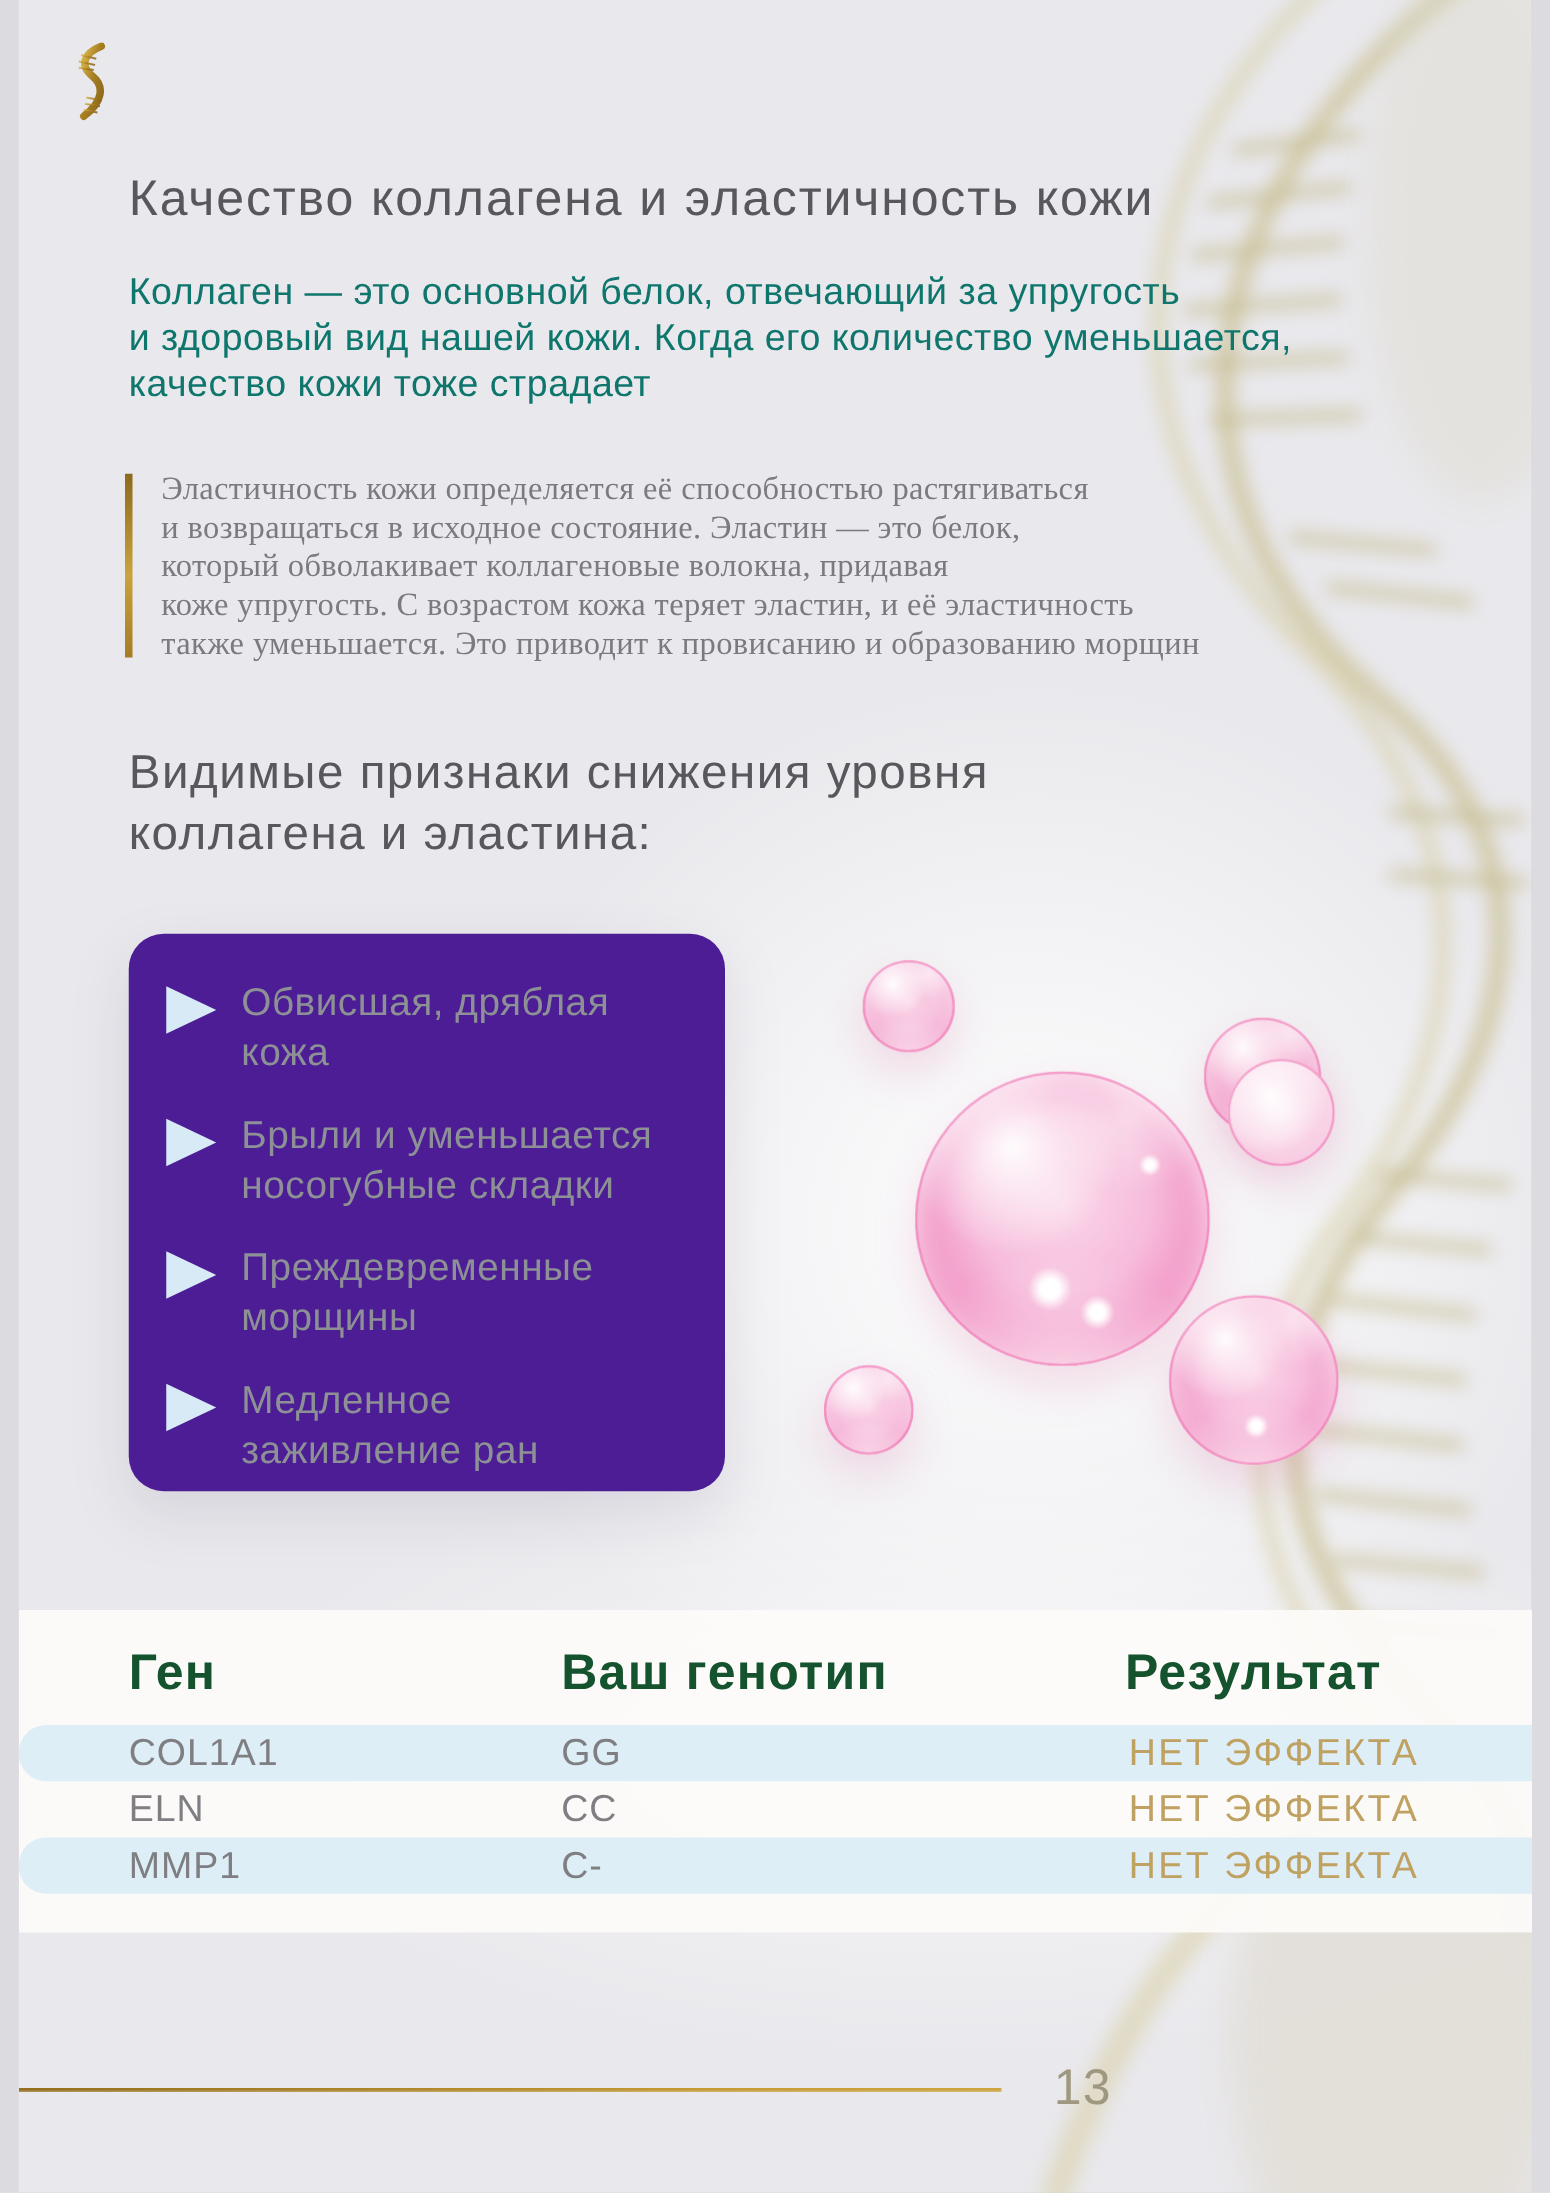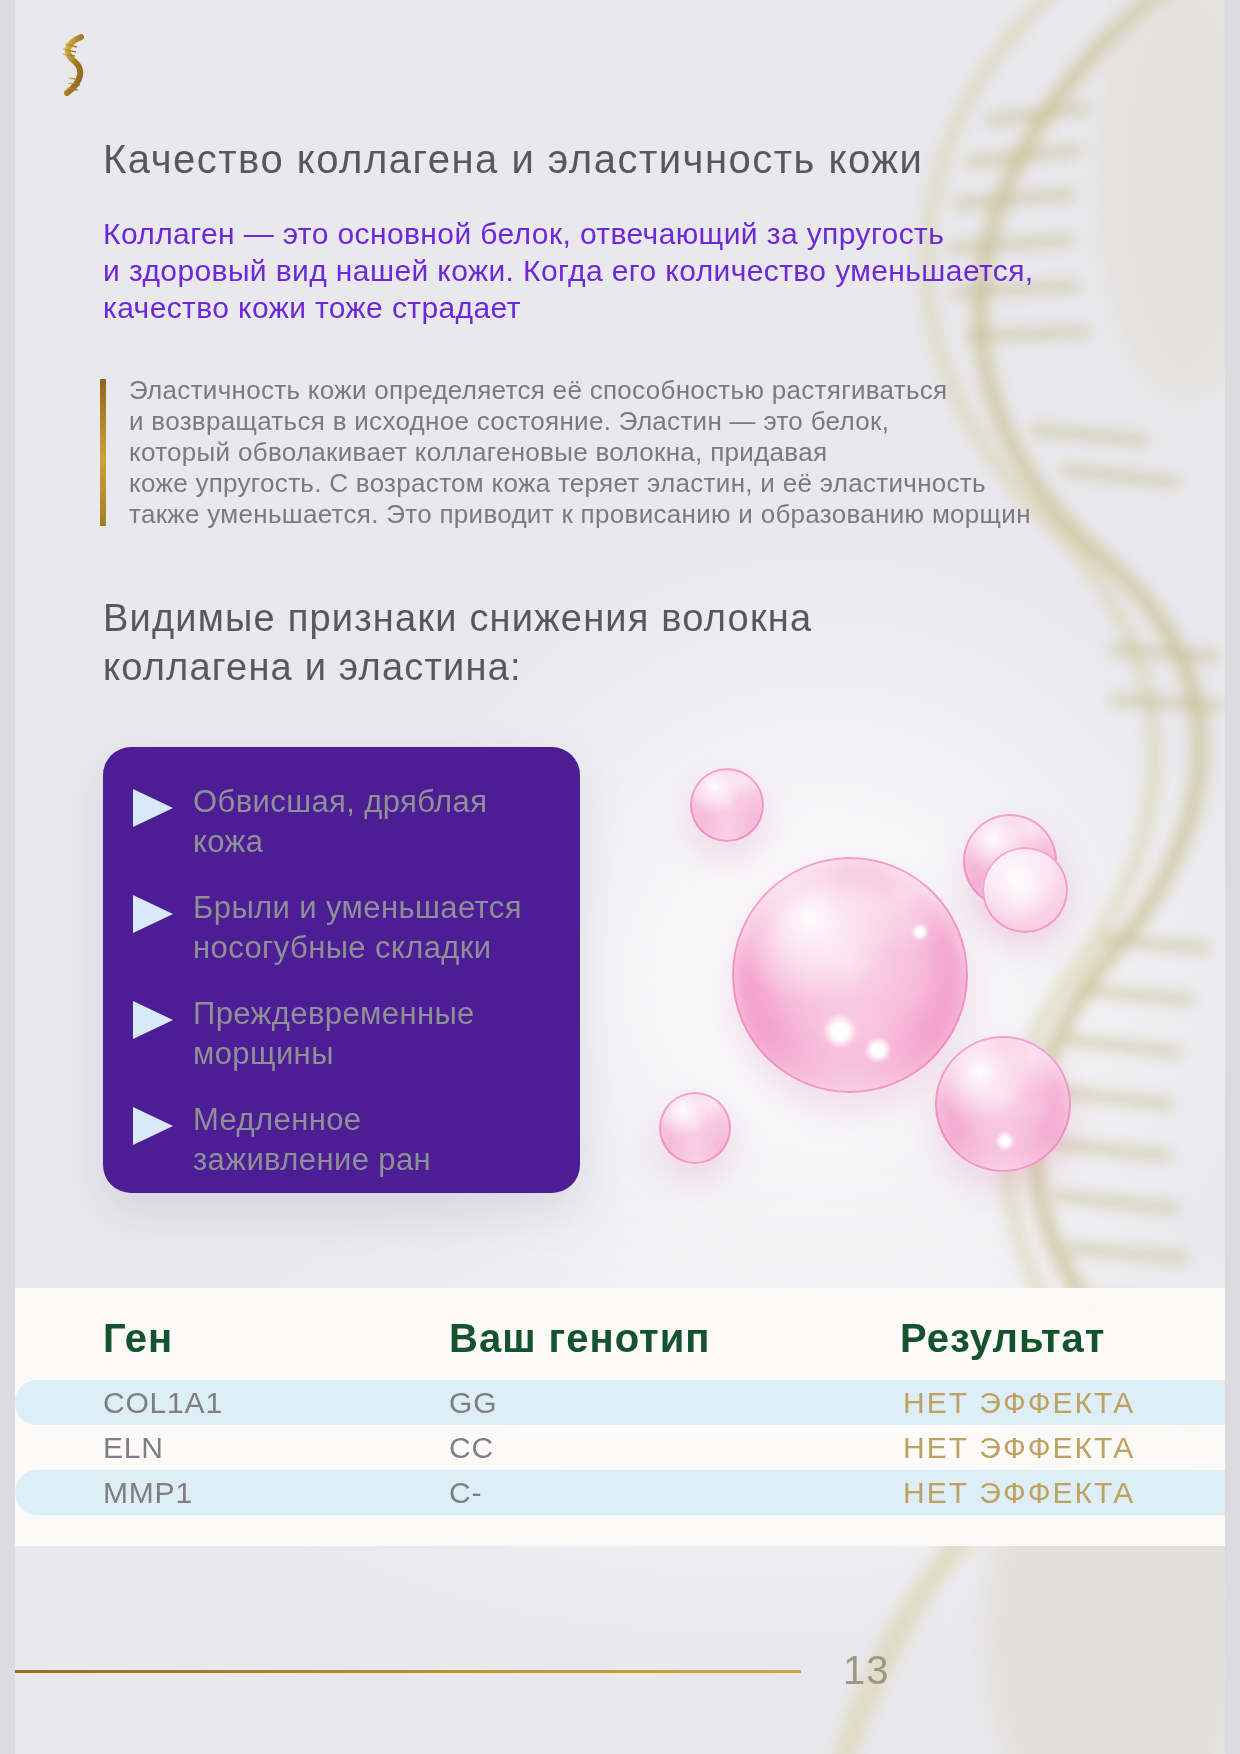--- a/index.html
+++ b/index.html
@@ -22,29 +22,29 @@
   .helix{position:absolute;right:0;top:0;width:440px;height:1754px;}
   
   .logo{position:absolute;left:42px;top:34px;width:32px;height:64px;}
   
   .title{
     position:absolute;left:88px;top:134px;
     font-size:40px;line-height:50px;font-weight:300;letter-spacing:1.5px;color:#58575b;
   }
   .intro{
     position:absolute;left:88px;top:215px;
-    font-size:30px;line-height:37px;font-weight:300;letter-spacing:.4px;color:#6d28d9;
+    font-size:30px;line-height:37px;font-weight:300;letter-spacing:.4px;color:#0f766e;
   }
   .quote-bar{
     position:absolute;left:85px;top:379px;width:6px;height:147px;
     background:linear-gradient(180deg,#8d691d 0%,#c9a33c 55%,#a57c24 100%);
   }
   .quote{
     position:absolute;left:114px;top:375px;
-    font-size:26px;line-height:31px;font-weight:300;letter-spacing:.3px;color:#7b7a7f;
+    font-size:26px;line-height:31px;font-weight:300;letter-spacing:.3px;color:#7b7a7f;font-family:Liberation Serif, serif;
   }
   .subheading{
     position:absolute;left:88px;top:594px;
     font-size:38px;line-height:49px;font-weight:300;letter-spacing:1.2px;color:#58575b;
   }
   
   .card{
     position:absolute;left:88px;top:747px;width:477px;height:446px;
     background:#4c1d95;border-radius:28px;
     box-shadow:0 18px 45px rgba(130,130,155,.18);
@@ -187,21 +187,21 @@
   <div class="quote-bar"></div>
   <div class="quote">
     <div>Эластичность кожи определяется её способностью растягиваться</div>
     <div>и возвращаться в исходное состояние. Эластин — это белок,</div>
     <div>который обволакивает коллагеновые волокна, придавая</div>
     <div>коже упругость. С возрастом кожа теряет эластин, и её эластичность</div>
     <div>также уменьшается. Это приводит к провисанию и образованию морщин</div>
   </div>
 
   <div class="subheading">
-    <div>Видимые признаки снижения волокна</div>
+    <div>Видимые признаки снижения уровня</div>
     <div>коллагена и эластина:</div>
   </div>
 
   <div class="card">
     <div class="bullet">
       <span class="tri"></span>
       <div class="btxt">
         <div>Обвисшая, дряблая</div>
         <div>кожа</div>
       </div>

